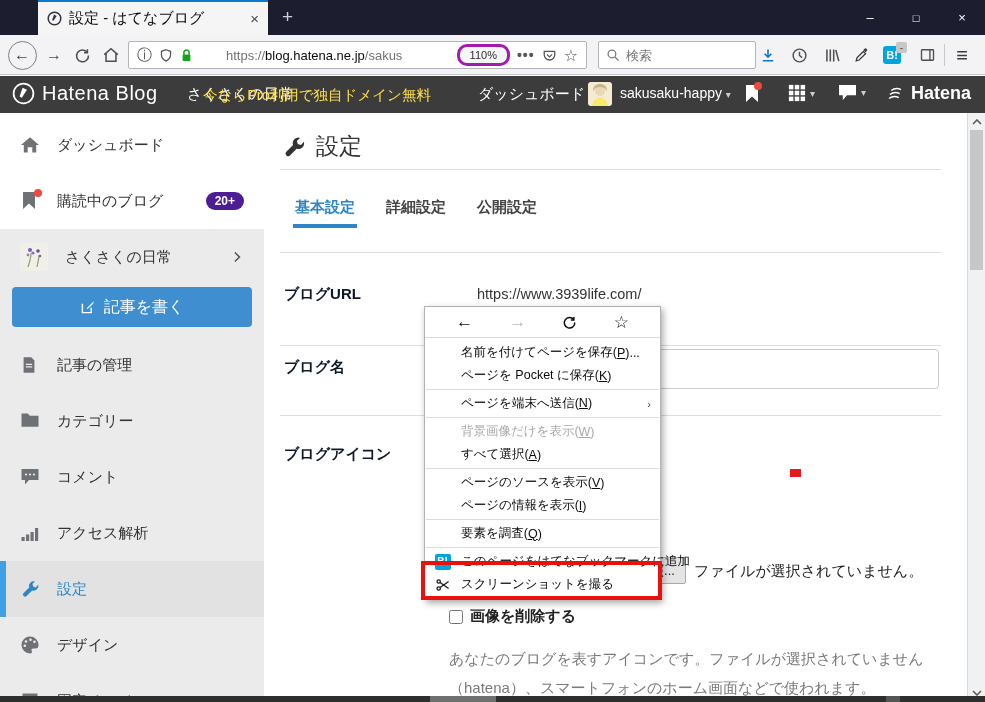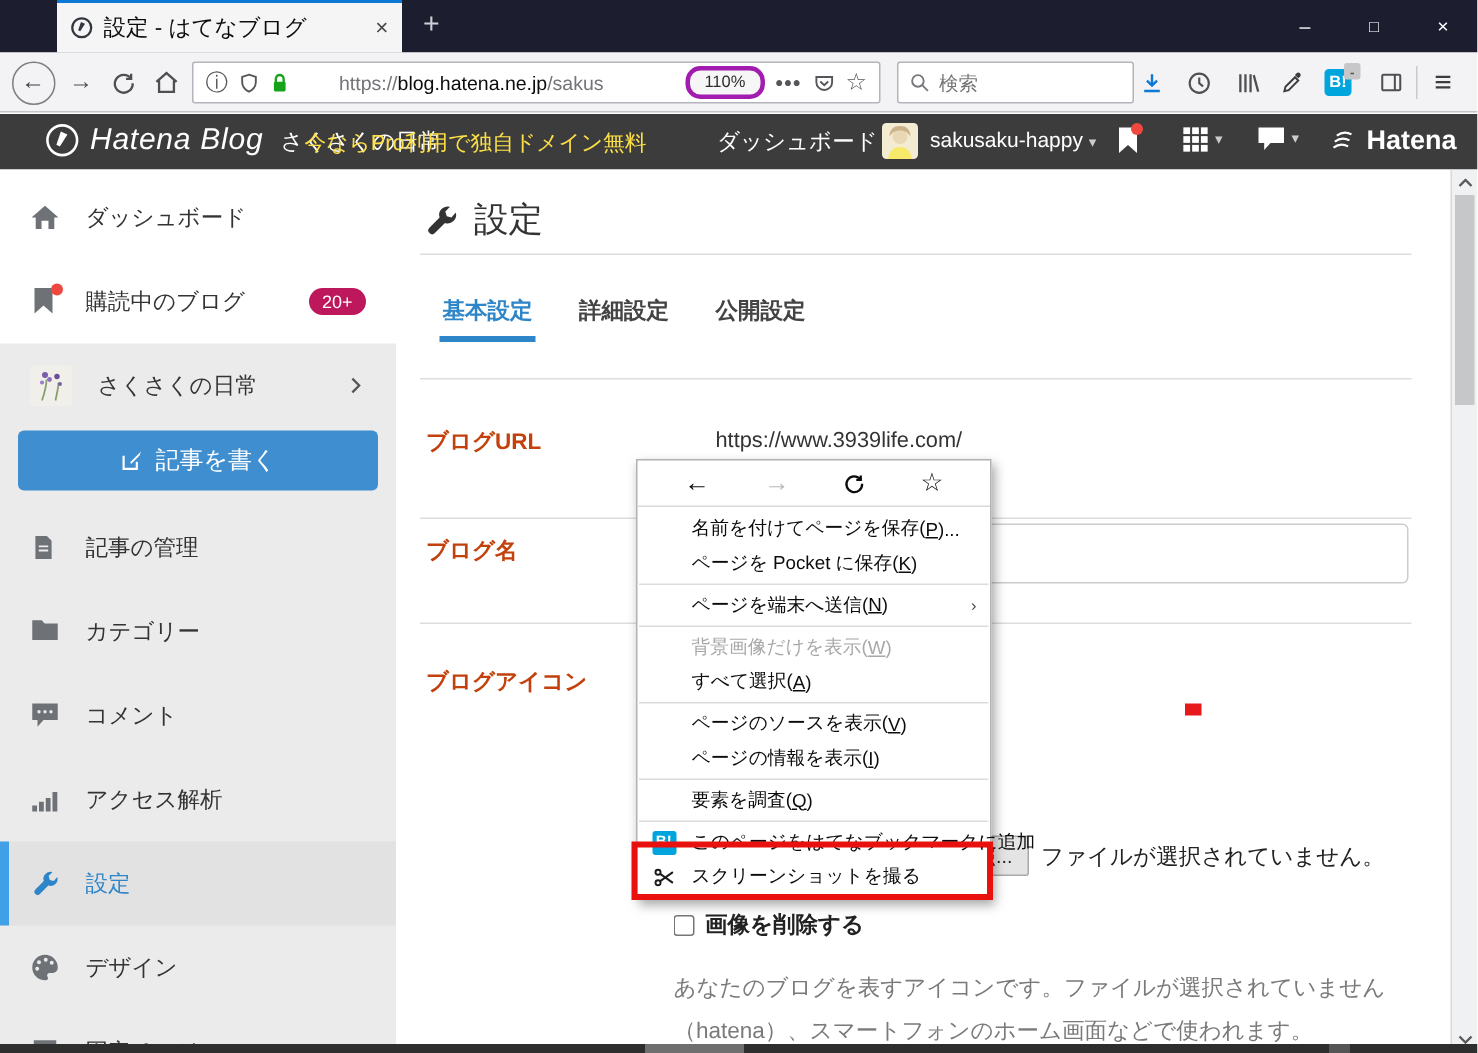--- a/index.html
+++ b/index.html
@@ -36,58 +36,58 @@
                color:#2e2e31; padding:2px 10px; white-space:nowrap; }
   .pa-ico { color:#56565a; font-size:14px; display:flex; align-items:center; }
   .searchbox { position:absolute; left:598px; top:6px; width:158px; height:28px; background:#fff;
                border:1px solid #b4b4bc; border-radius:2px; display:flex; align-items:center; padding:0 7px; gap:6px; }
   .searchbox input { border:none; outline:none; width:110px; font-size:13px; background:transparent;
                      font-family:"Liberation Sans","DejaVu Sans",sans-serif; }
   .tb-sep { position:absolute; left:944px; top:9px; width:1px; height:22px; background:#c9c9cd; }
 
   
   .hheader { position:absolute; top:76px; left:0; right:0; height:37px; background:#3c3c3c; color:#fff; }
-  .hlogo { position:absolute; left:30px; top:6px; display:flex; align-items:center; gap:7px;font-style:italic; }
+  .hlogo { position:absolute; left:12px; top:6px; display:flex; align-items:center; gap:7px; }
   .hlogo-text { font-size:20px; color:#fff; letter-spacing:.5px; }
   .overlapwrap { position:absolute; left:187px; top:9px; width:290px; height:20px; }
   .ov-white { position:absolute; left:0; top:0; font-size:15px; color:#fff; white-space:nowrap; }
   .ov-blue  { position:absolute; left:16px; top:1px; font-size:14.5px; color:#fde047; white-space:nowrap; }
   .hdash { position:absolute; left:478px; top:9px; font-size:15px; color:#fff; }
   .havatar { position:absolute; left:588px; top:6px; width:24px; height:24px; border-radius:3px; overflow:hidden; }
   .huser { position:absolute; left:620px; top:9px; font-size:14px; color:#fff; }
   .hcaret { color:#ccc; font-size:10px; }
   .hic { position:absolute; top:8px; }
   .brand { position:absolute; right:14px; top:7px; display:flex; align-items:center; gap:4px;
            font-size:18px; font-weight:bold; color:#fff; }
 
   
   .app { position:absolute; top:113px; left:0; right:0; bottom:0; display:flex; }
   .sidebar { width:264px; background:#fff; flex:none; overflow:hidden; }
   .srow { height:56px; display:flex; align-items:center; padding:0 20px; gap:17px; font-size:15px; color:#333; }
   .srow .sicon { width:20px; height:20px; flex:none; position:relative; }
   .side-gray { background:#ebebeb; min-height:480px; padding-bottom:20px; }
-  .badge { margin-left:auto; background:#be185d; color:#fff; font-size:12px; padding:2px 9px;
-           border-radius:10px; font-weight:normal; }
+  .badge { margin-left:auto; background:#4c1d95; color:#fff; font-size:12px; padding:2px 9px;
+           border-radius:10px; font-weight:bold; }
   .blog-avatar { width:28px; height:28px; border-radius:3px; overflow:hidden; flex:none; }
   .chev { margin-left:auto; }
   .writewrap { padding:2px 12px 10px; }
   .writebtn { height:40px; background:#3e8ed0; border-radius:4px; color:#fff; font-size:16px;
               display:flex; align-items:center; justify-content:center; gap:8px; }
   .srow.active { background:#e2e2e2; border-left:6px solid #3fa0e8; padding-left:14px; color:#2e86c8; }
   .reddot { position:absolute; width:8px; height:8px; background:#f0483e; border-radius:50%; top:-2px; right:-2px; }
 
   .main { flex:1; background:#fff; position:relative; overflow:hidden; }
   .mhr { position:absolute; left:16px; right:26px; height:1px; background:#ddd; }
   .ptitle { position:absolute; left:18px; top:18px; display:flex; align-items:center; gap:10px;
             font-size:23px; color:#333; }
   .tabs { position:absolute; left:31px; top:85px; display:flex; gap:31px; }
   .mtab { font-size:15px; font-weight:bold; color:#444; position:relative; padding-bottom:9px; }
   .mtab.on { color:#2e86c8; }
   .mtab.on::after { content:""; position:absolute; left:-2px; right:-2px; bottom:-2px; height:4px; background:#2e86c8; }
-  .flabel { position:absolute; left:20px; font-size:15px; font-weight:bold; color:#c2410c; }
+  .flabel { position:absolute; left:20px; font-size:15px; font-weight:bold; color:#0f172a; }
   .fvalue { position:absolute; left:213px; font-size:14.5px; color:#333; }
   .ninput { position:absolute; left:213px; top:236px; width:462px; height:40px; border:1px solid #ccc;
             border-radius:4px; outline:none; font-size:14px; padding:0 10px; }
   .filebtn { position:absolute; left:363px; top:444px; width:59px; height:27px; background:#e4e4e4;
              border:1px solid #a9a9a9; border-radius:2px; font-size:13px; color:#222;
              display:flex; align-items:center; justify-content:center; }
   .filestatus { position:absolute; left:430px; top:449px; font-size:15px; color:#222; }
   .chkrow { position:absolute; left:185px; top:494px; display:flex; align-items:center; gap:7px;
             font-size:15px; font-weight:bold; color:#222; }
   .desc { position:absolute; left:185px; top:531px; width:510px; font-size:15px; color:#7a7a7a; line-height:29px; }

